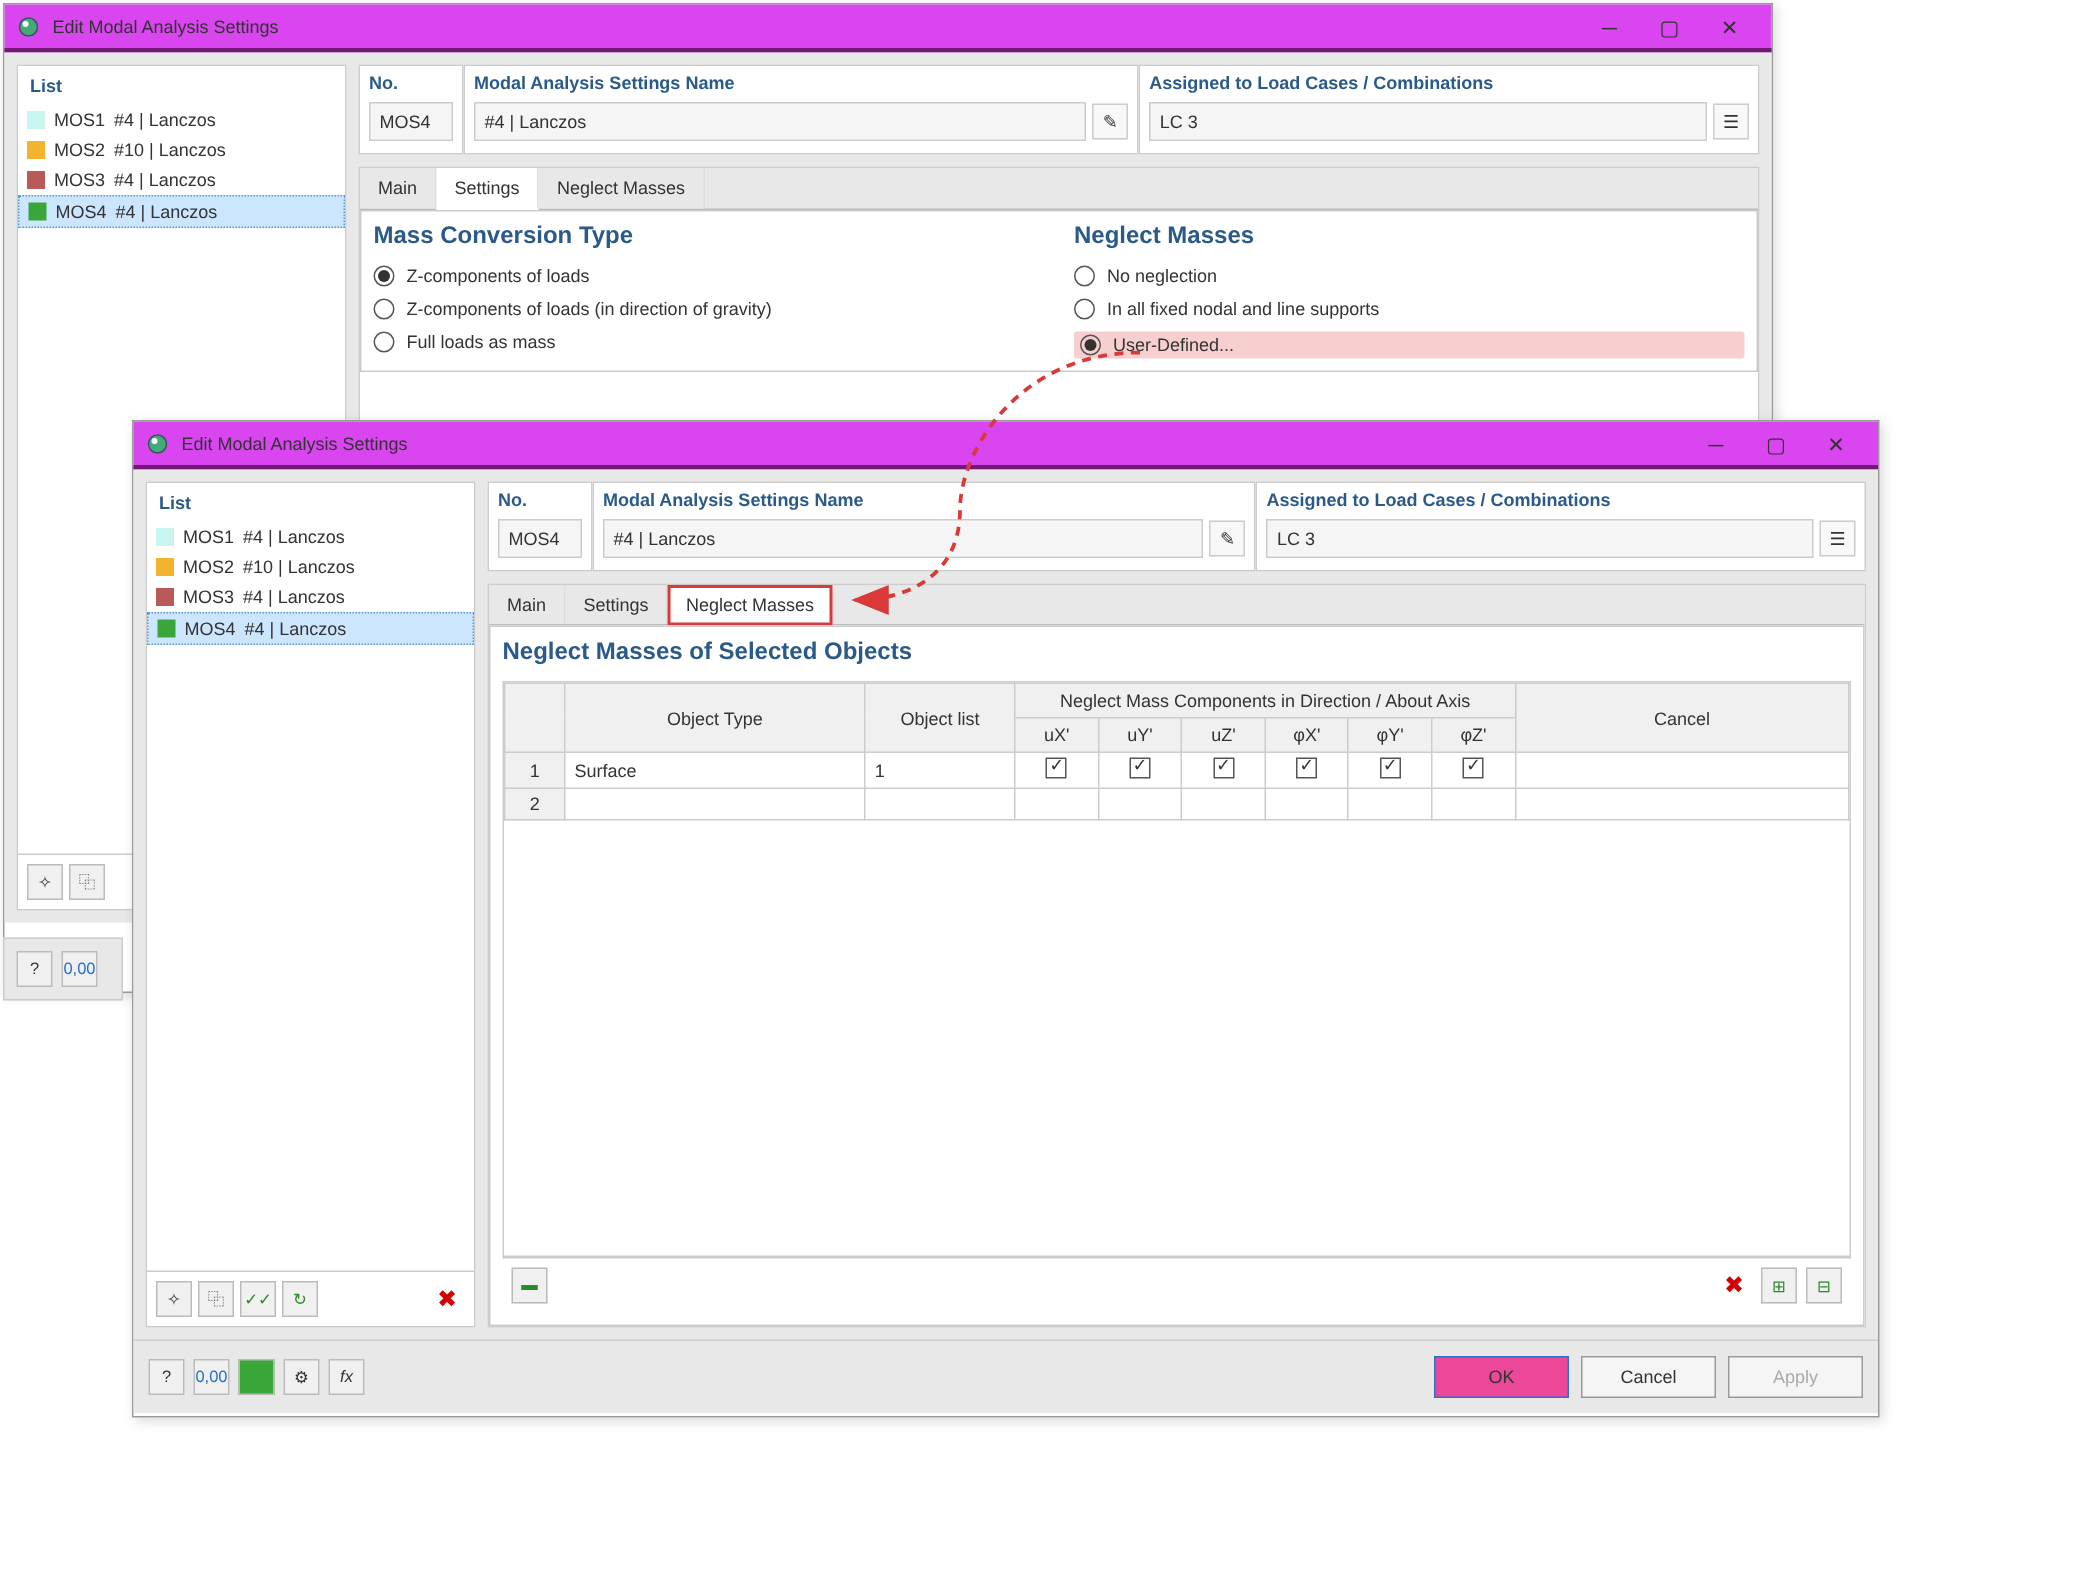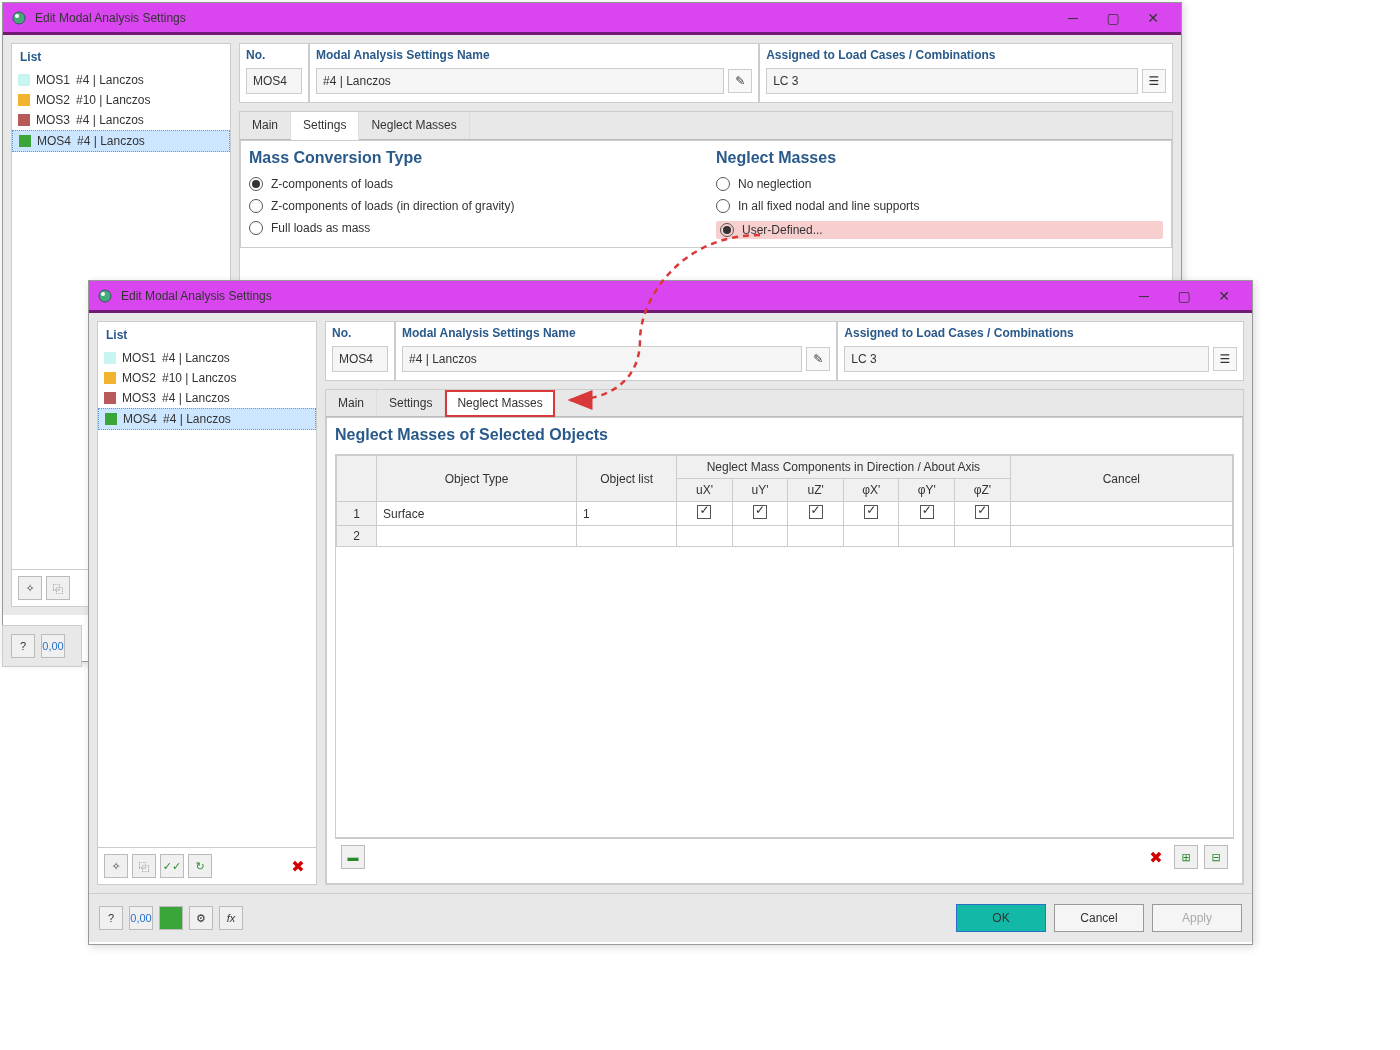--- a/index.html
+++ b/index.html
@@ -44,21 +44,21 @@
 .table-container { border: 1px solid #ccc; background: #fff; }
 .tbl { width: 100%; border-collapse: collapse; font-size: 12px; }
 .tbl th { background: #f0f0f0; border: 1px solid #ccc; padding: 4px 6px; font-weight: normal; text-align: center; }
 .tbl td { border: 1px solid #ccc; padding: 3px 6px; text-align: center; background: #fff; }
 .tbl td.left { text-align: left; }
 .tbl .row-num { background: #f0f0f0; width: 36px; }
 .chk { display: inline-block; width: 14px; height: 14px; border: 1px solid #555; position: relative; }
 .chk.checked::after { content: '✓'; position: absolute; top: -3px; left: 1px; font-size: 12px; }
 .dialog-buttons { display: flex; gap: 8px; margin-left: auto; }
 .dlg-btn { min-width: 90px; padding: 6px 16px; border: 1px solid #999; background: #f5f5f5; cursor: pointer; text-align: center; }
-.dlg-btn.primary { border: 1px solid #2a6fc9; background: #14b8a6; }
+.dlg-btn.primary { border: 1px solid #2a6fc9; background: #ec4899; }
 .dlg-btn.disabled { color: #aaa; cursor: default; }
 .table-bottom-bar { display: flex; padding: 6px; gap: 6px; border-top: 1px solid #ccc; }
 svg.arrow { position: absolute; pointer-events: none; }
 </style>
 </head>
 <body>
 
 <div class="window" style="left:2px; top:2px; width:1180px; height:660px;">
   <div class="titlebar">
     <span class="app-icon">

